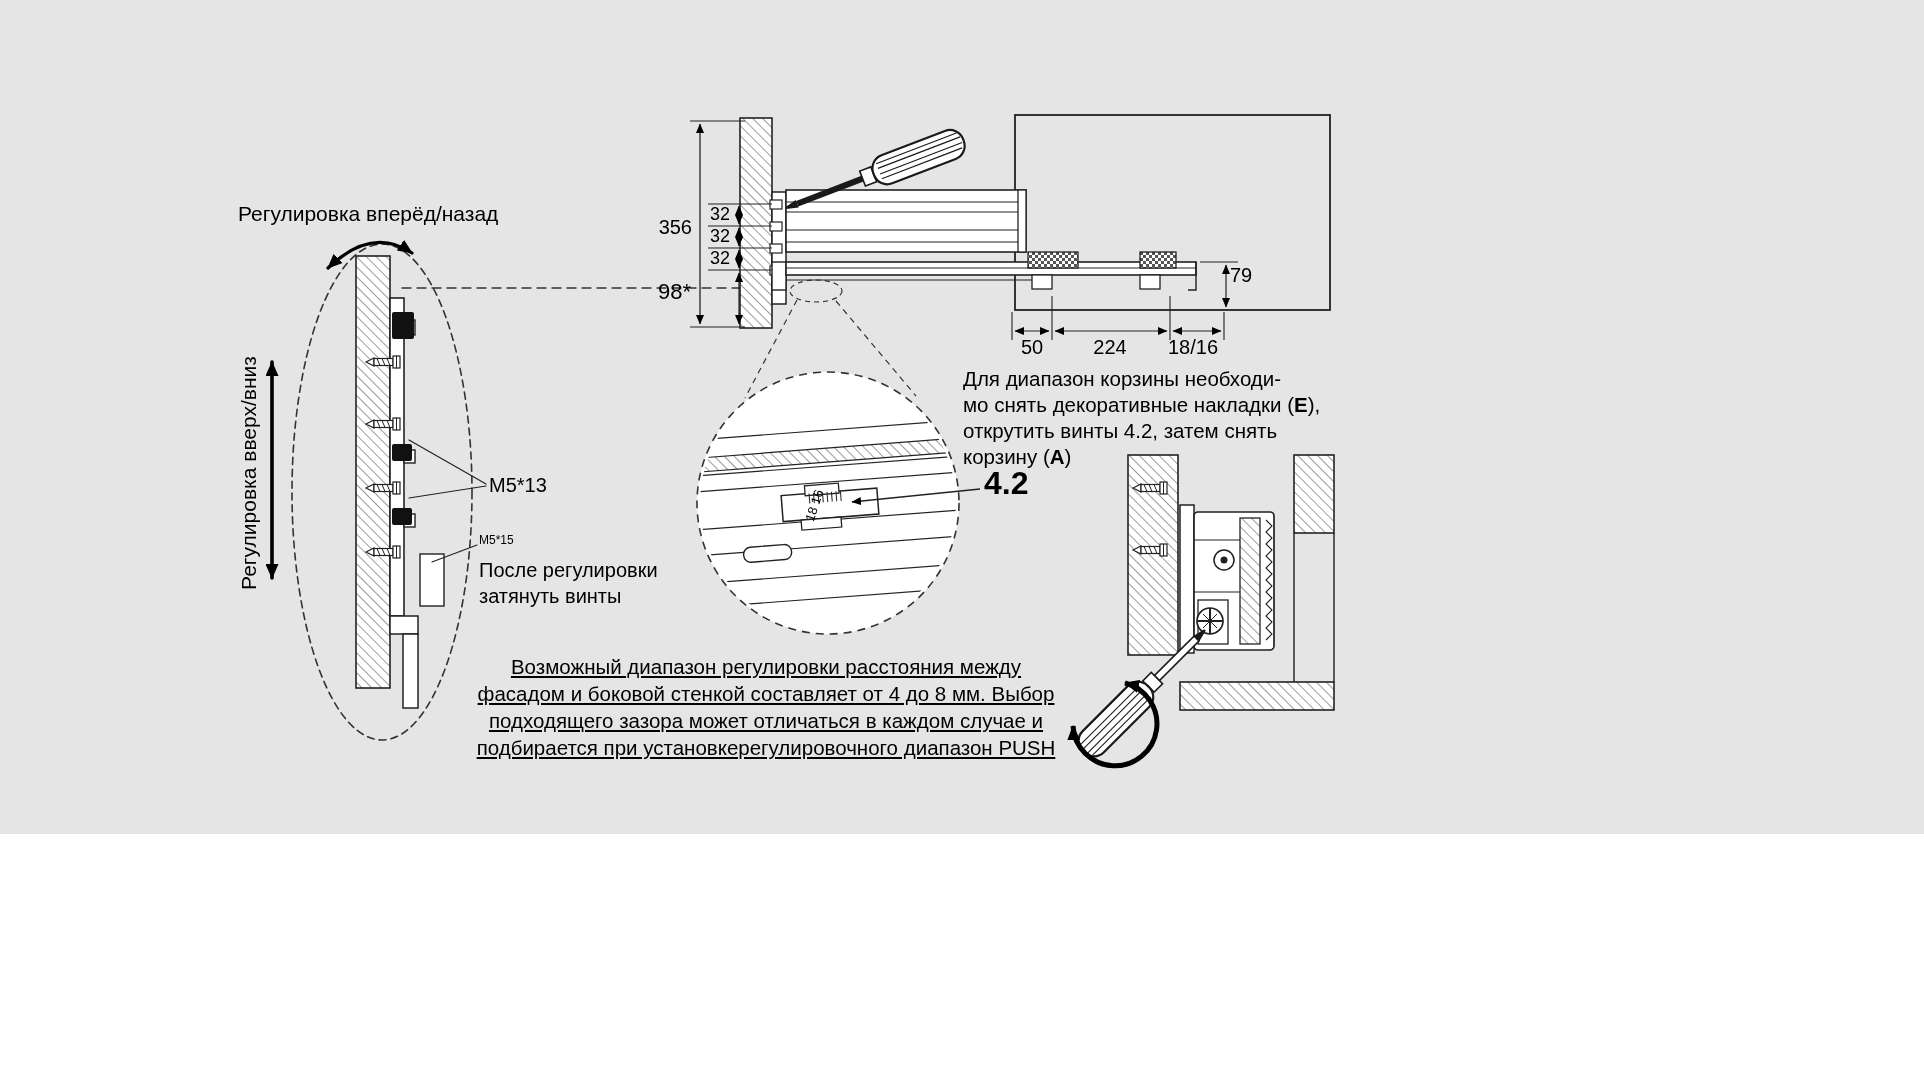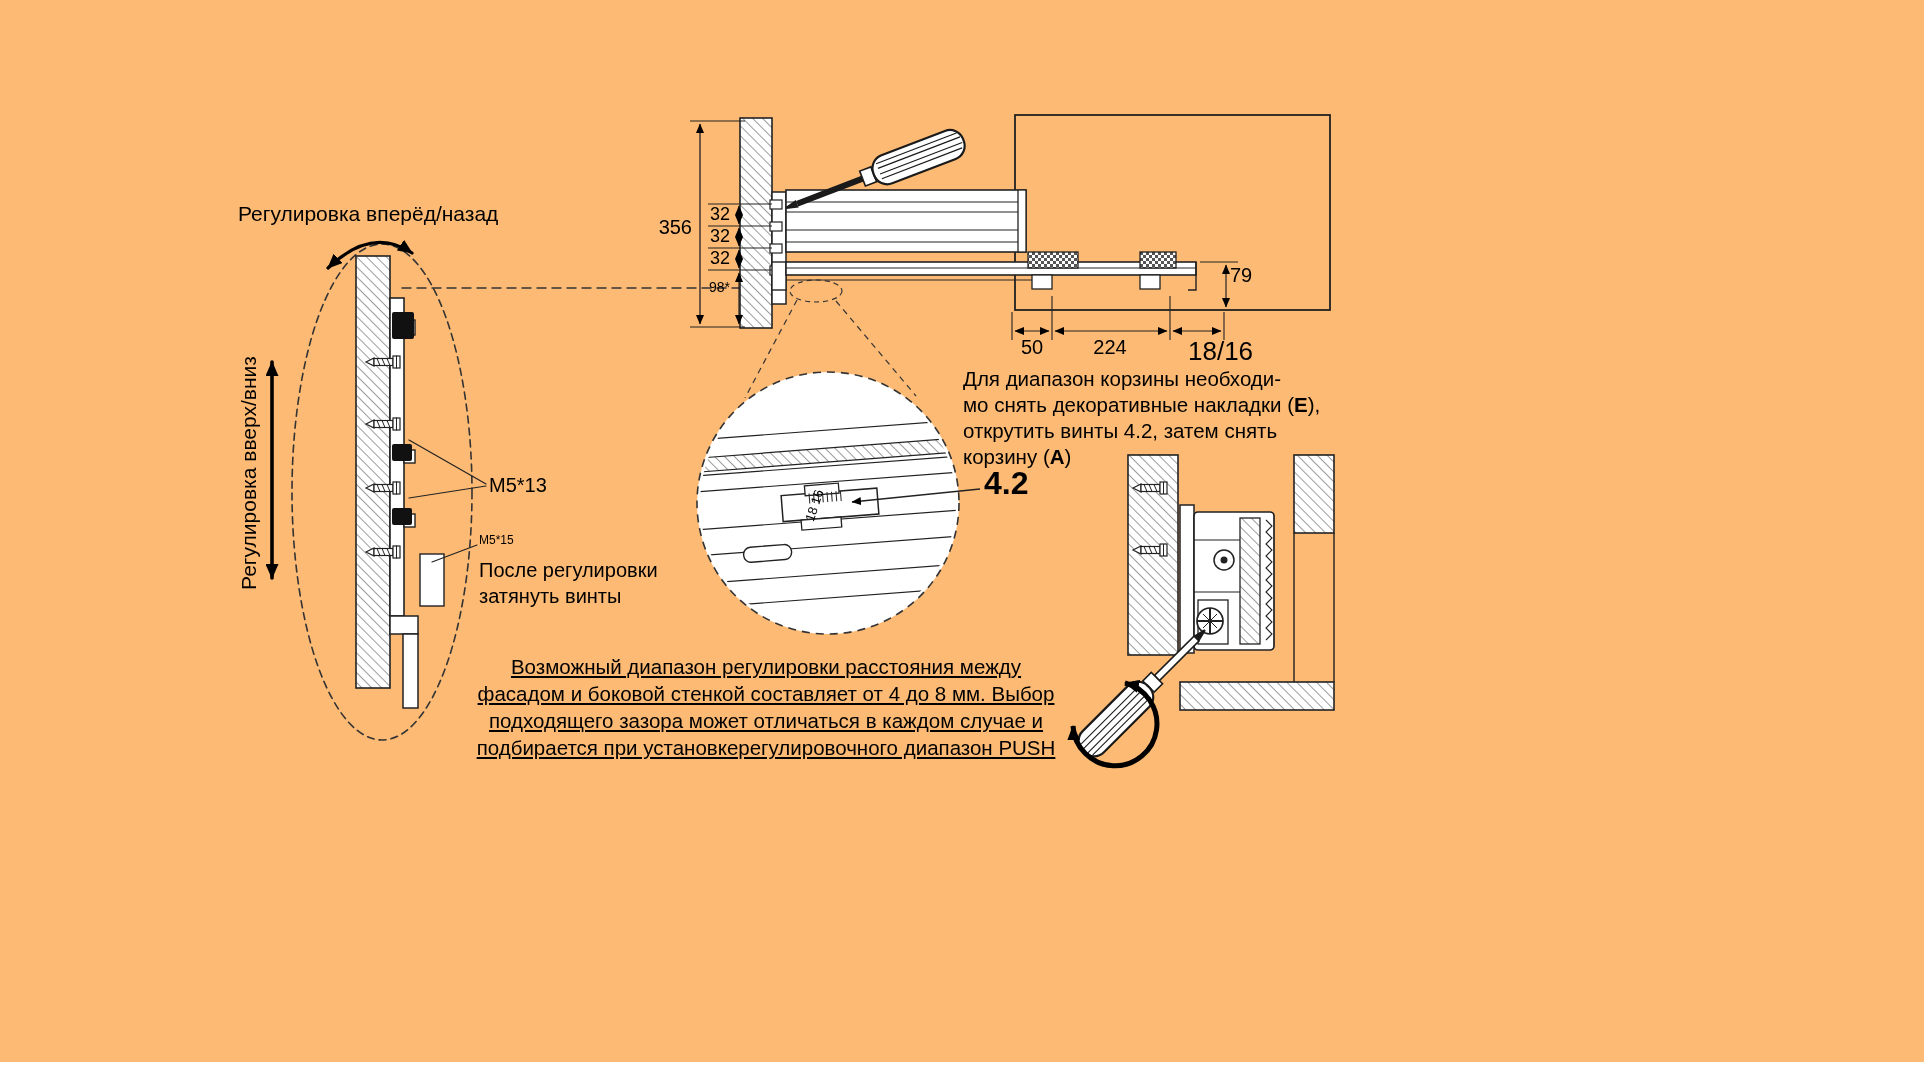--- a/index.html
+++ b/index.html
@@ -1,38 +1,38 @@
 <!DOCTYPE html>
 <html><head>
 <meta charset="utf-8">
 <style>
   * { box-sizing: border-box; }
   html,body { margin:0; padding:0; background:#fff; }
   #canvas {
-    position:relative; width:1924px; height:1062px; background:#fdba74;
+    position:relative; width:1924px; height:834px; background:#e5e5e5;
     font-family:"Liberation Sans","DejaVu Sans",sans-serif; color:#000; overflow:hidden;
   }
   svg.art { position:absolute; left:0; top:0; }
   .t { position:absolute; white-space:nowrap; }
   b { font-weight:bold; }
 
   #lbl-adjust-fwd { left:238px; top:202px; font-size:21px; }
   #lbl-adjust-ud  { left:119px; top:461px; width:260px; text-align:center; font-size:21px; transform:rotate(-90deg); }
   #lbl-m513 { left:489px; top:474px; font-size:20px; }
   #lbl-m515 { left:479px; top:533px; font-size:12px; }
   #note-tighten { left:479px; top:557px; font-size:20px; line-height:26px; }
   #dim-356 { left:646px; top:216px; width:46px; text-align:right; font-size:20px; }
   #dim-32a { left:706px; top:204px; width:28px; text-align:center; font-size:18px; }
   #dim-32b { left:706px; top:226px; width:28px; text-align:center; font-size:18px; }
   #dim-32c { left:706px; top:248px; width:28px; text-align:center; font-size:18px; }
-  #dim-98  { left:690px; top:279px; width:40px; text-align:right; font-size:14px; }
+  #dim-98  { left:651px; top:279px; width:40px; text-align:right; font-size:22px; }
   #dim-79  { left:1230px; top:264px; font-size:20px; }
   #dim-50  { left:1012px; top:336px; width:40px; text-align:center; font-size:20px; }
   #dim-224 { left:1088px; top:336px; width:44px; text-align:center; font-size:20px; }
-  #dim-1816{ left:1168px; top:336px; width:58px; text-align:center; font-size:26px;margin-left:20px; }
+  #dim-1816{ left:1168px; top:336px; width:58px; font-size:20px; }
   #note-dismantle { left:963px; top:366px; width:350px; font-size:20.5px; line-height:26px; white-space:nowrap; }
   #lbl-42 { left:984px; top:465px; font-size:32px; font-weight:bold; }
   #note-range { left:452px; top:653px; width:628px; text-align:center; font-size:20.5px; line-height:27px;text-decoration:underline; }
   #lbl-1816-inner { left:798px; top:498px; font-size:13px; transform:rotate(-72deg); }
 </style>
 </head>
 <body>
 
 <div id="canvas">
 

